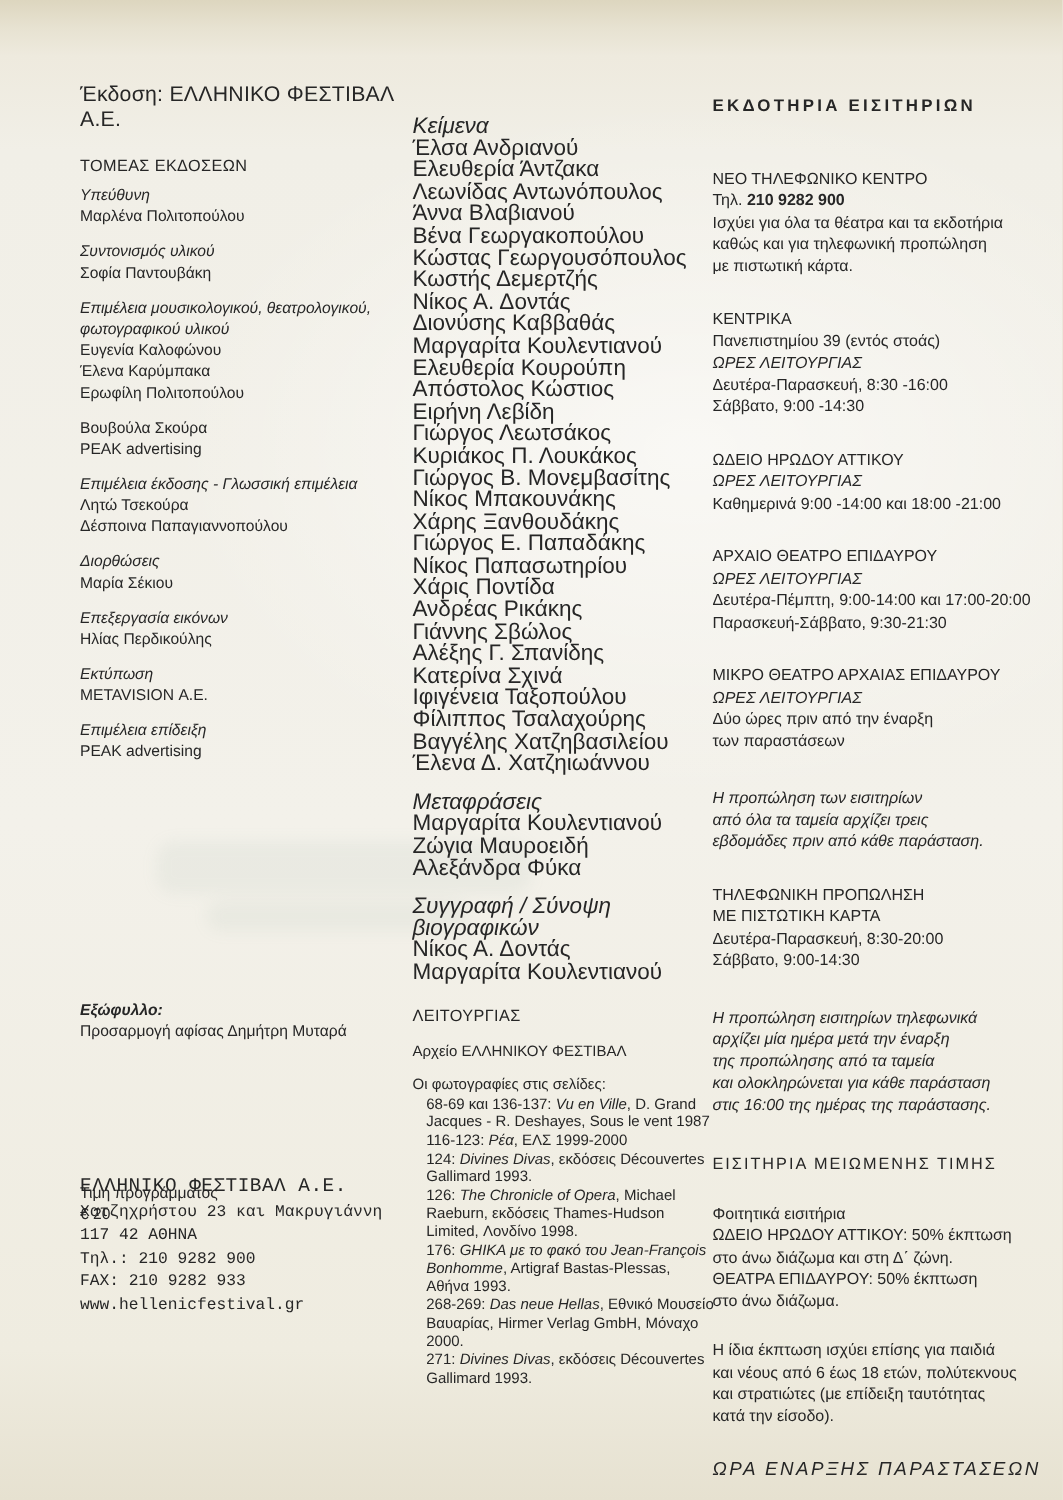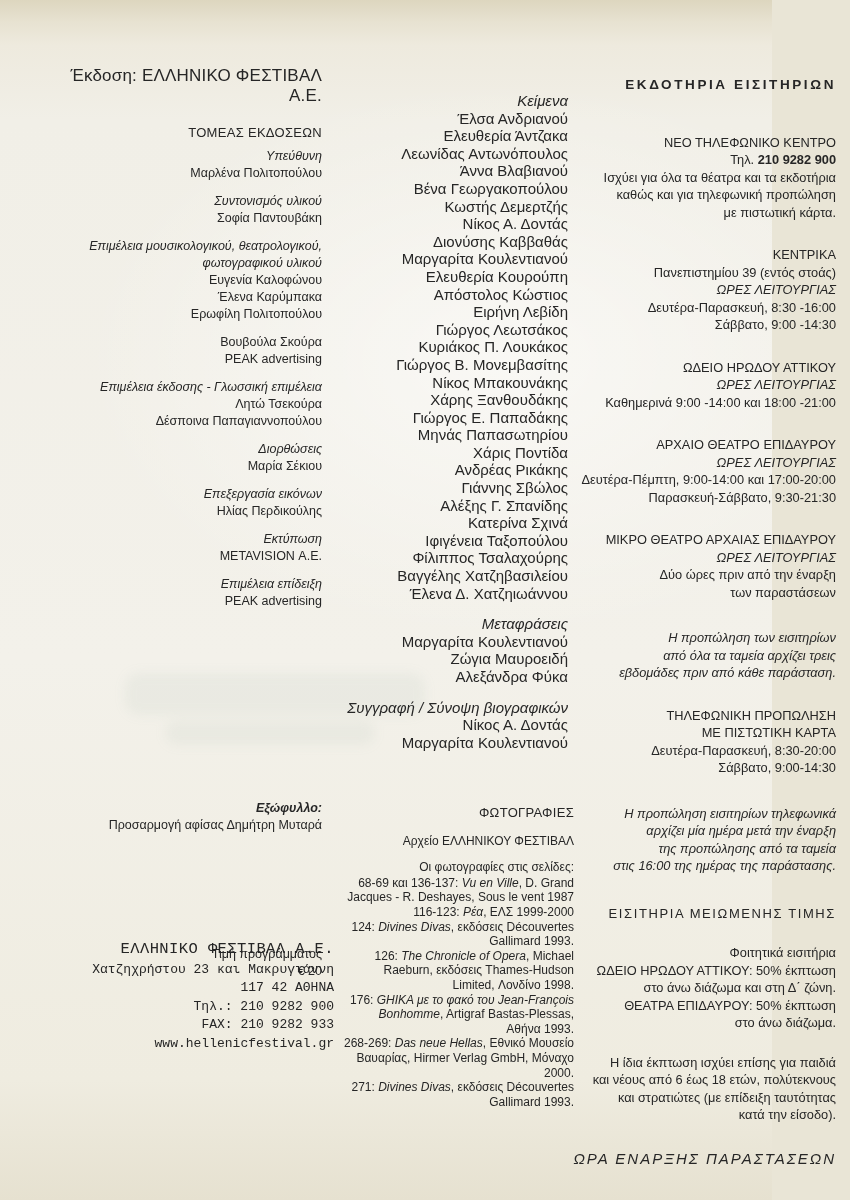--- a/index.html
+++ b/index.html
@@ -4,38 +4,37 @@
 <style>
   html,body{margin:0;padding:0;}
   body{
     width:850px;height:1200px;
     font-family:"Liberation Sans","DejaVu Sans",sans-serif;
     color:#262626;
     background:#e9e5d6;
     overflow:hidden;
   }
   .page{
-    position:relative;width:772px;height:1200px;
+    position:relative;width:850px;height:1200px;
     background:
       radial-gradient(ellipse 600px 400px at 65% 30%, rgba(255,255,255,0.55), rgba(255,255,255,0) 70%),
       linear-gradient(180deg,#ddd6bf 0px,#e7e2d1 22px,#eeeade 45px,#f1efe7 120px,#f3f1ea 55%,#efece0 90%,#e6e1d0 100%);
-    text-align: right;
   }
   
   .ghost{
     position:absolute;left:95px;top:655px;width:370px;height:110px;
     filter:blur(6px);opacity:.55;pointer-events:none;
   }
   .ghost i{position:absolute;background:rgba(150,170,160,.18);border-radius:14px;}
   .ghost i.g1{left:30px;top:18px;width:300px;height:42px;}
   .ghost i.g2{left:70px;top:66px;width:210px;height:24px;}
 
   .col{position:absolute;}
   .col-left{left:64px;top:66px;width:258px;font-size:12.5px;line-height:17px;}
-  .col-mid{left:330px;top:92px;width:238px;font-size:15px;line-height:17.6px;}
+  .col-mid{left:330px;top:92px;width:238px;font-size:18px;line-height:17.6px;}
   .col-right{left:570px;top:76px;width:266px;font-size:12.8px;line-height:17.5px;}
 
   .doc-title{font-size:17px;line-height:20px;margin:0 0 18px 0;font-weight:400;letter-spacing:.2px;}
   .sec-caps{font-size:13px;margin:0 0 7px 0;letter-spacing:.3px;}
   .credit-group{margin:0 0 11px 0;}
   .role{font-style:italic;}
   .pname{font-style:normal;}
 
   .cover-block{position:absolute;left:64px;top:800px;width:258px;font-size:12.5px;line-height:17px;}
   .cover-label{font-weight:bold;font-style:italic;}
@@ -139,34 +138,35 @@
   </div>
 
   <div class="col col-mid">
     <div class="mid-group">
         <div class="role">Κείμενα</div>
         <div class="pname">Έλσα Ανδριανού</div>
         <div class="pname">Ελευθερία Άντζακα</div>
         <div class="pname">Λεωνίδας Αντωνόπουλος</div>
         <div class="pname">Άννα Βλαβιανού</div>
         <div class="pname">Βένα Γεωργακοπούλου</div>
+        <div class="pname">Κώστας Γεωργουσόπουλος</div>
         <div class="pname">Κωστής Δεμερτζής</div>
         <div class="pname">Νίκος Α. Δοντάς</div>
         <div class="pname">Διονύσης Καββαθάς</div>
         <div class="pname">Μαργαρίτα Κουλεντιανού</div>
         <div class="pname">Ελευθερία Κουρούπη</div>
         <div class="pname">Απόστολος Κώστιος</div>
         <div class="pname">Ειρήνη Λεβίδη</div>
         <div class="pname">Γιώργος Λεωτσάκος</div>
         <div class="pname">Κυριάκος Π. Λουκάκος</div>
         <div class="pname">Γιώργος Β. Μονεμβασίτης</div>
         <div class="pname">Νίκος Μπακουνάκης</div>
         <div class="pname">Χάρης Ξανθουδάκης</div>
         <div class="pname">Γιώργος Ε. Παπαδάκης</div>
-        <div class="pname">Μηνάς Παπασωτηρίου</div>
+        <div class="pname">Νίκος Παπασωτηρίου</div>
         <div class="pname">Χάρις Ποντίδα</div>
         <div class="pname">Ανδρέας Ρικάκης</div>
         <div class="pname">Γιάννης Σβώλος</div>
         <div class="pname">Αλέξης Γ. Σπανίδης</div>
         <div class="pname">Κατερίνα Σχινά</div>
         <div class="pname">Ιφιγένεια Ταξοπούλου</div>
         <div class="pname">Φίλιππος Τσαλαχούρης</div>
         <div class="pname">Βαγγέλης Χατζηβασιλείου</div>
         <div class="pname">Έλενα Δ. Χατζηιωάννου</div>
       </div>
@@ -177,21 +177,21 @@
         <div class="pname">Αλεξάνδρα Φύκα</div>
       </div>
     <div class="mid-group">
         <div class="role">Συγγραφή / Σύνοψη βιογραφικών</div>
         <div class="pname">Νίκος Α. Δοντάς</div>
         <div class="pname">Μαργαρίτα Κουλεντιανού</div>
       </div>
   </div>
 
   <div class="photos-block">
-    <div class="photos-heading">ΦΩΤΟΓΡΑΦΙΕΣ</div>
+    <div class="photos-heading">ΛΕΙΤΟΥΡΓΙΑΣ</div>
     <div class="photos-archive">Αρχείο ΕΛΛΗΝΙΚΟΥ ΦΕΣΤΙΒΑΛ</div>
     <div class="photos-intro">Οι φωτογραφίες στις σελίδες:</div>
     <div class="photo-list">
         <div class="photo-line"><span>68-69 και 136-137: </span><span class="it">Vu en Ville</span><span>, D. Grand Jacques -  R. Deshayes, Sous le vent 1987</span></div>
         <div class="photo-line"><span>116-123: </span><span class="it">Ρέα</span><span>, ΕΛΣ 1999-2000</span></div>
         <div class="photo-line"><span>124: </span><span class="it">Divines Divas</span><span>, εκδόσεις Découvertes Gallimard 1993.</span></div>
         <div class="photo-line"><span>126: </span><span class="it">The Chronicle of Opera</span><span>, Michael Raeburn, εκδόσεις Thames-Hudson Limited, Λονδίνο 1998.</span></div>
         <div class="photo-line"><span>176: </span><span class="it">GHIKA με το φακό του Jean-François Bonhomme</span><span>, Artigraf Bastas-Plessas, Αθήνα 1993.</span></div>
         <div class="photo-line"><span>268-269: </span><span class="it">Das neue Hellas</span><span>, Εθνικό Μουσείο Βαυαρίας, Hirmer Verlag GmbH, Μόναχο 2000.</span></div>
         <div class="photo-line"><span>271: </span><span class="it">Divines Divas</span><span>, εκδόσεις Découvertes Gallimard 1993.</span></div>
@@ -247,20 +247,21 @@
       <div>ΤΗΛΕΦΩΝΙΚΗ ΠΡΟΠΩΛΗΣΗ</div>
       <div>ΜΕ ΠΙΣΤΩΤΙΚΗ ΚΑΡΤΑ</div>
       <div>Δευτέρα-Παρασκευή, 8:30-20:00</div>
       <div>Σάββατο, 9:00-14:30</div>
     </div>
 
     <div class="rc-note">
       <div>Η προπώληση εισιτηρίων τηλεφωνικά</div>
       <div>αρχίζει μία ημέρα μετά την έναρξη</div>
       <div>της προπώλησης από τα ταμεία</div>
+      <div>και ολοκληρώνεται για κάθε παράσταση</div>
       <div>στις 16:00 της ημέρας της παράστασης.</div>
     </div>
 
     <div class="rc-subheading">ΕΙΣΙΤΗΡΙΑ ΜΕΙΩΜΕΝΗΣ ΤΙΜΗΣ</div>
 
     <div class="rc-block tight">
       <div>Φοιτητικά εισιτήρια</div>
       <div>ΩΔΕΙΟ ΗΡΩΔΟΥ ΑΤΤΙΚΟΥ: 50% έκπτωση</div>
       <div>στο άνω διάζωμα και στη Δ΄ ζώνη.</div>
       <div>ΘΕΑΤΡΑ ΕΠΙΔΑΥΡΟΥ: 50% έκπτωση</div>

